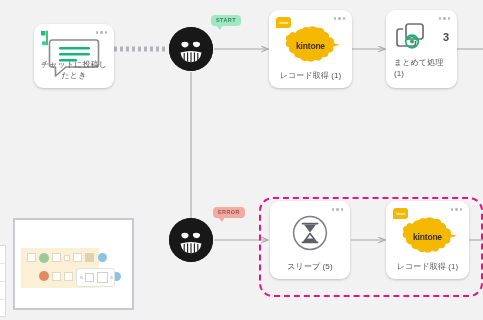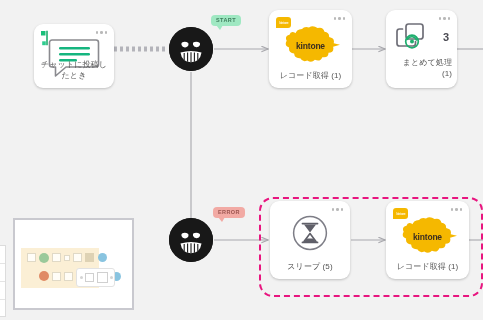--- a/index.html
+++ b/index.html
@@ -26,21 +26,21 @@
   .card .dots i{display:block;width:2.5px;height:2.5px;border-radius:50%;background:#b9b9b9;}
   .card-icon{
     position:absolute;left:0;right:0;top:12px;height:44px;
     display:flex;align-items:center;justify-content:center;
   }
   .card-label{
     position:absolute;left:5px;right:5px;bottom:7px;
     font-size:8px;line-height:11px;color:#555;text-align:center;
     letter-spacing:.1px;
   }
-  .card-label.left{text-align:right;left:8px;}
+  .card-label.left{text-align:left;left:8px;}
 
   
   .corner-chip{
     position:absolute;left:7px;top:7px;width:15px;height:11px;
     background:#f5b800;border-radius:3px 3px 3px 0;
     display:flex;align-items:center;justify-content:center;
   }
   .corner-chip span{font-size:3px;color:#fff;font-weight:bold;letter-spacing:-.1px;transform:scale(.9);}
 
   

